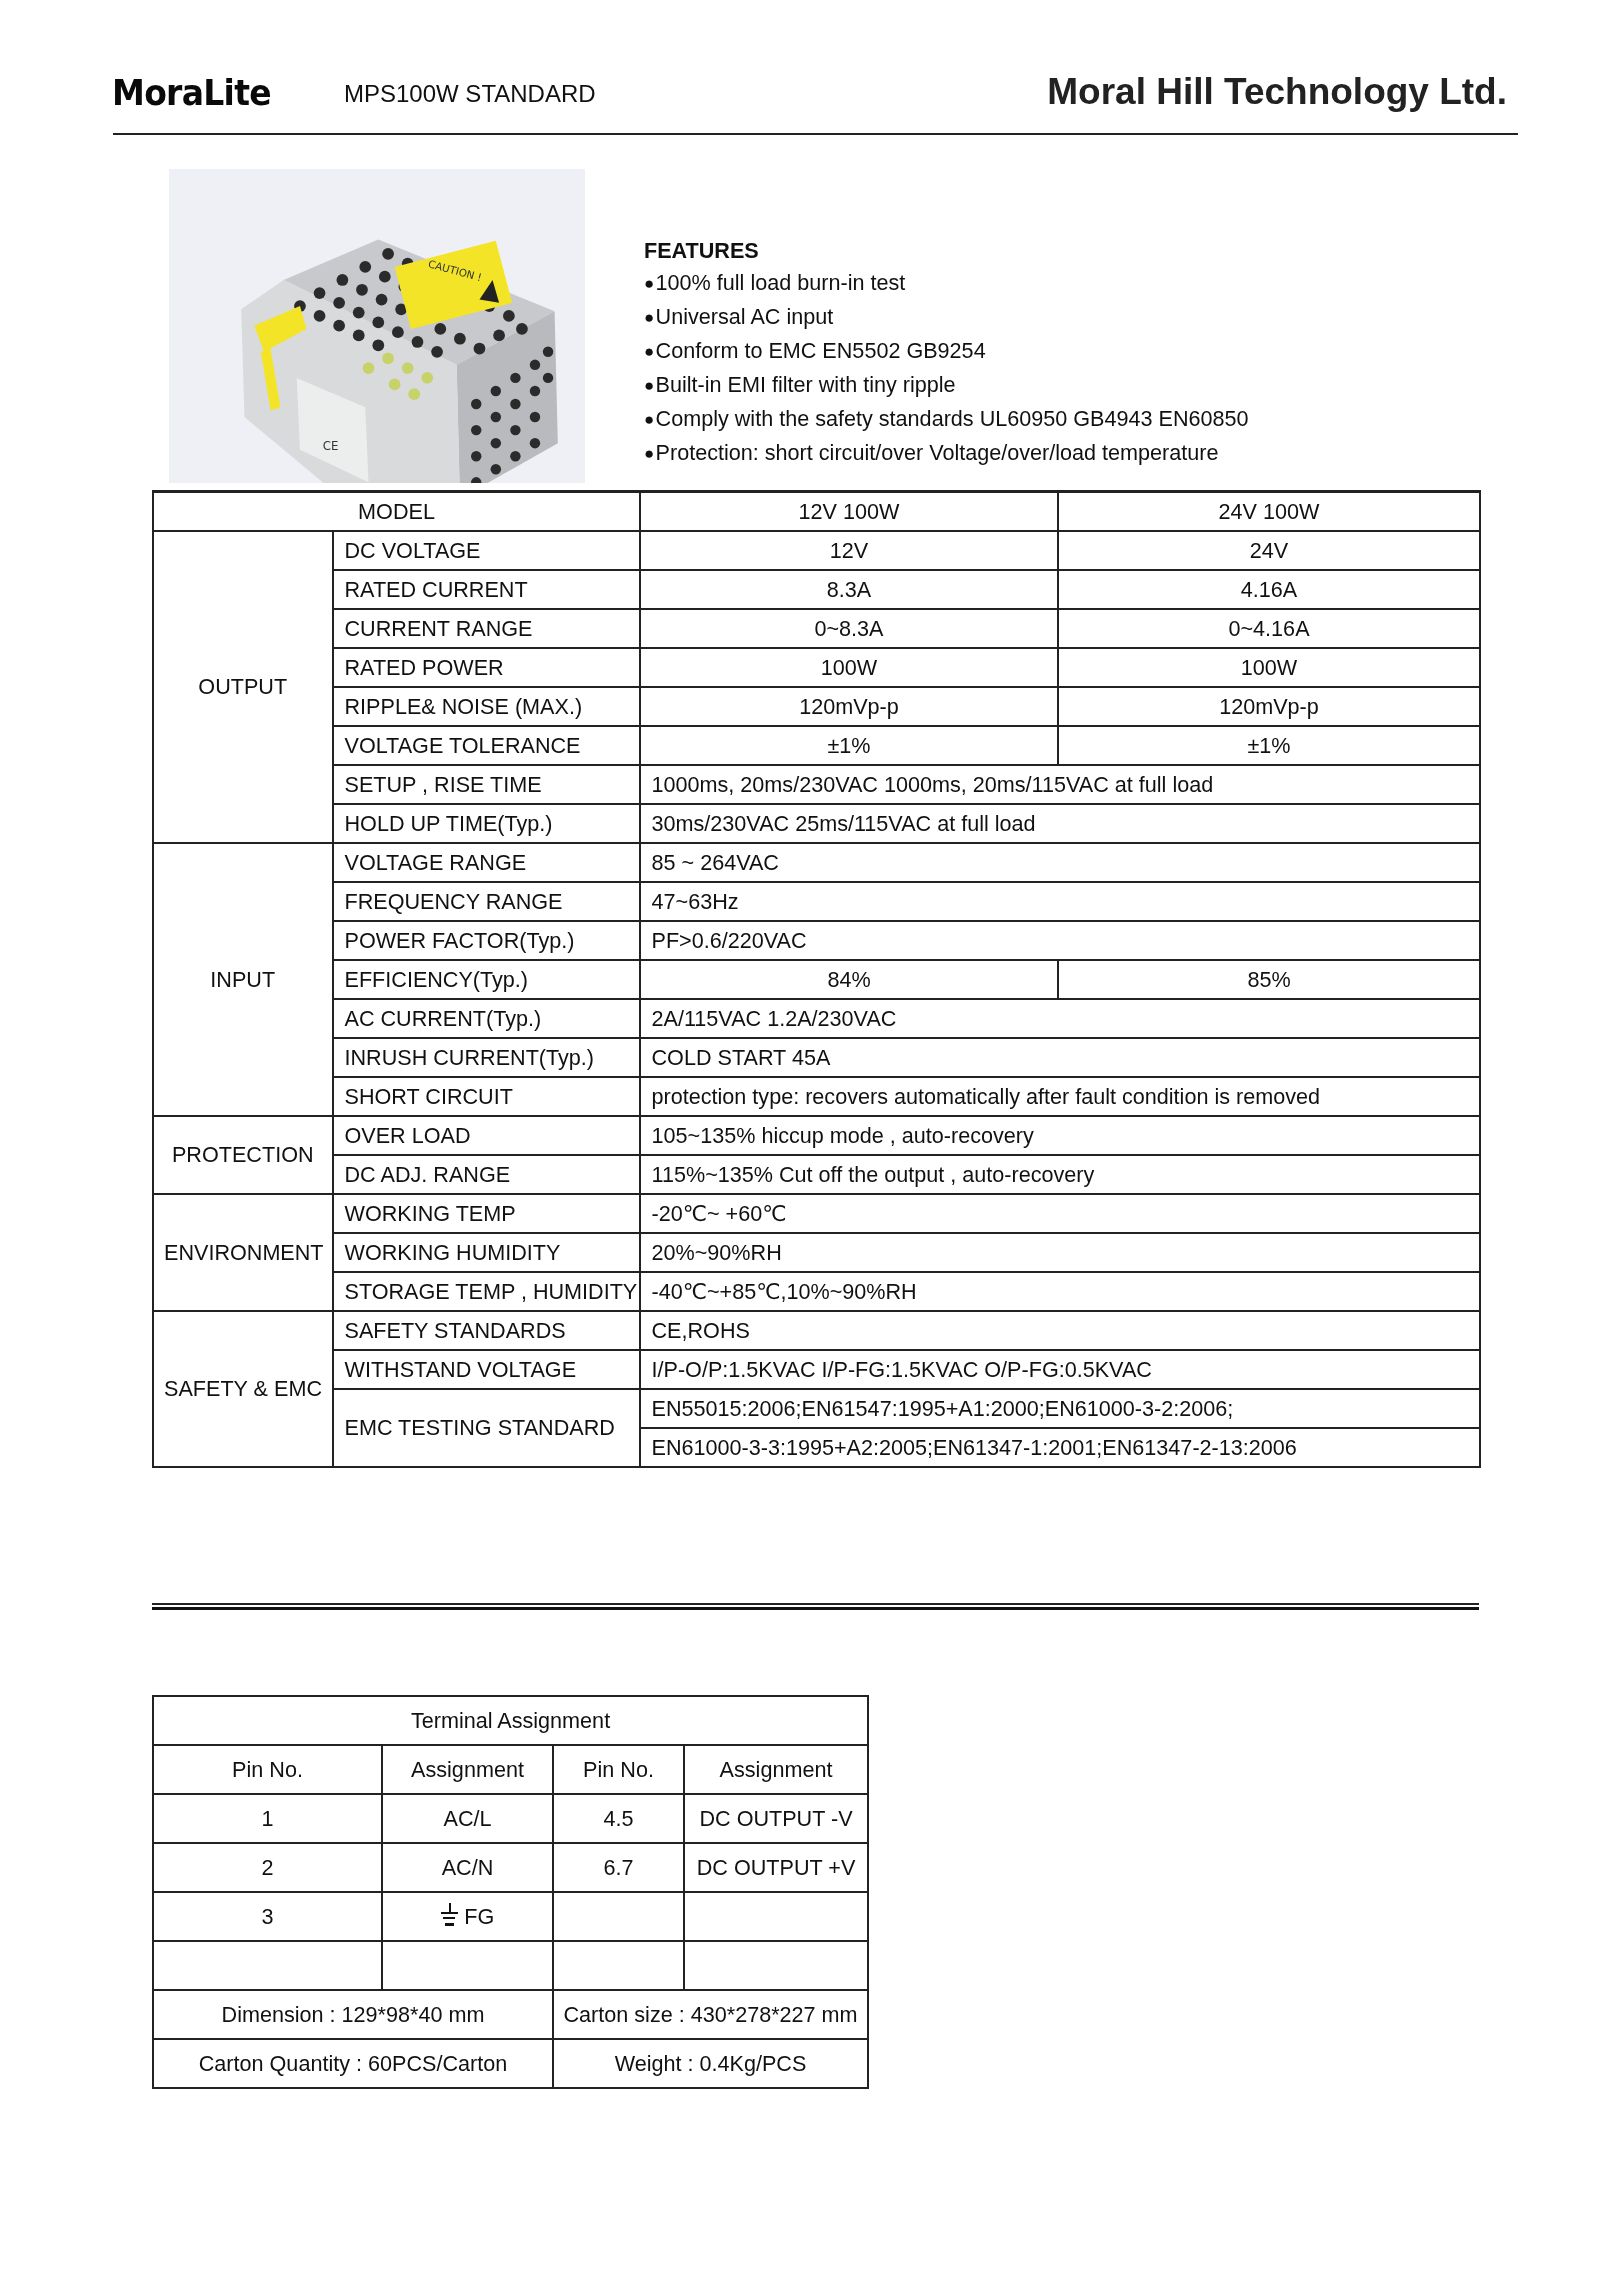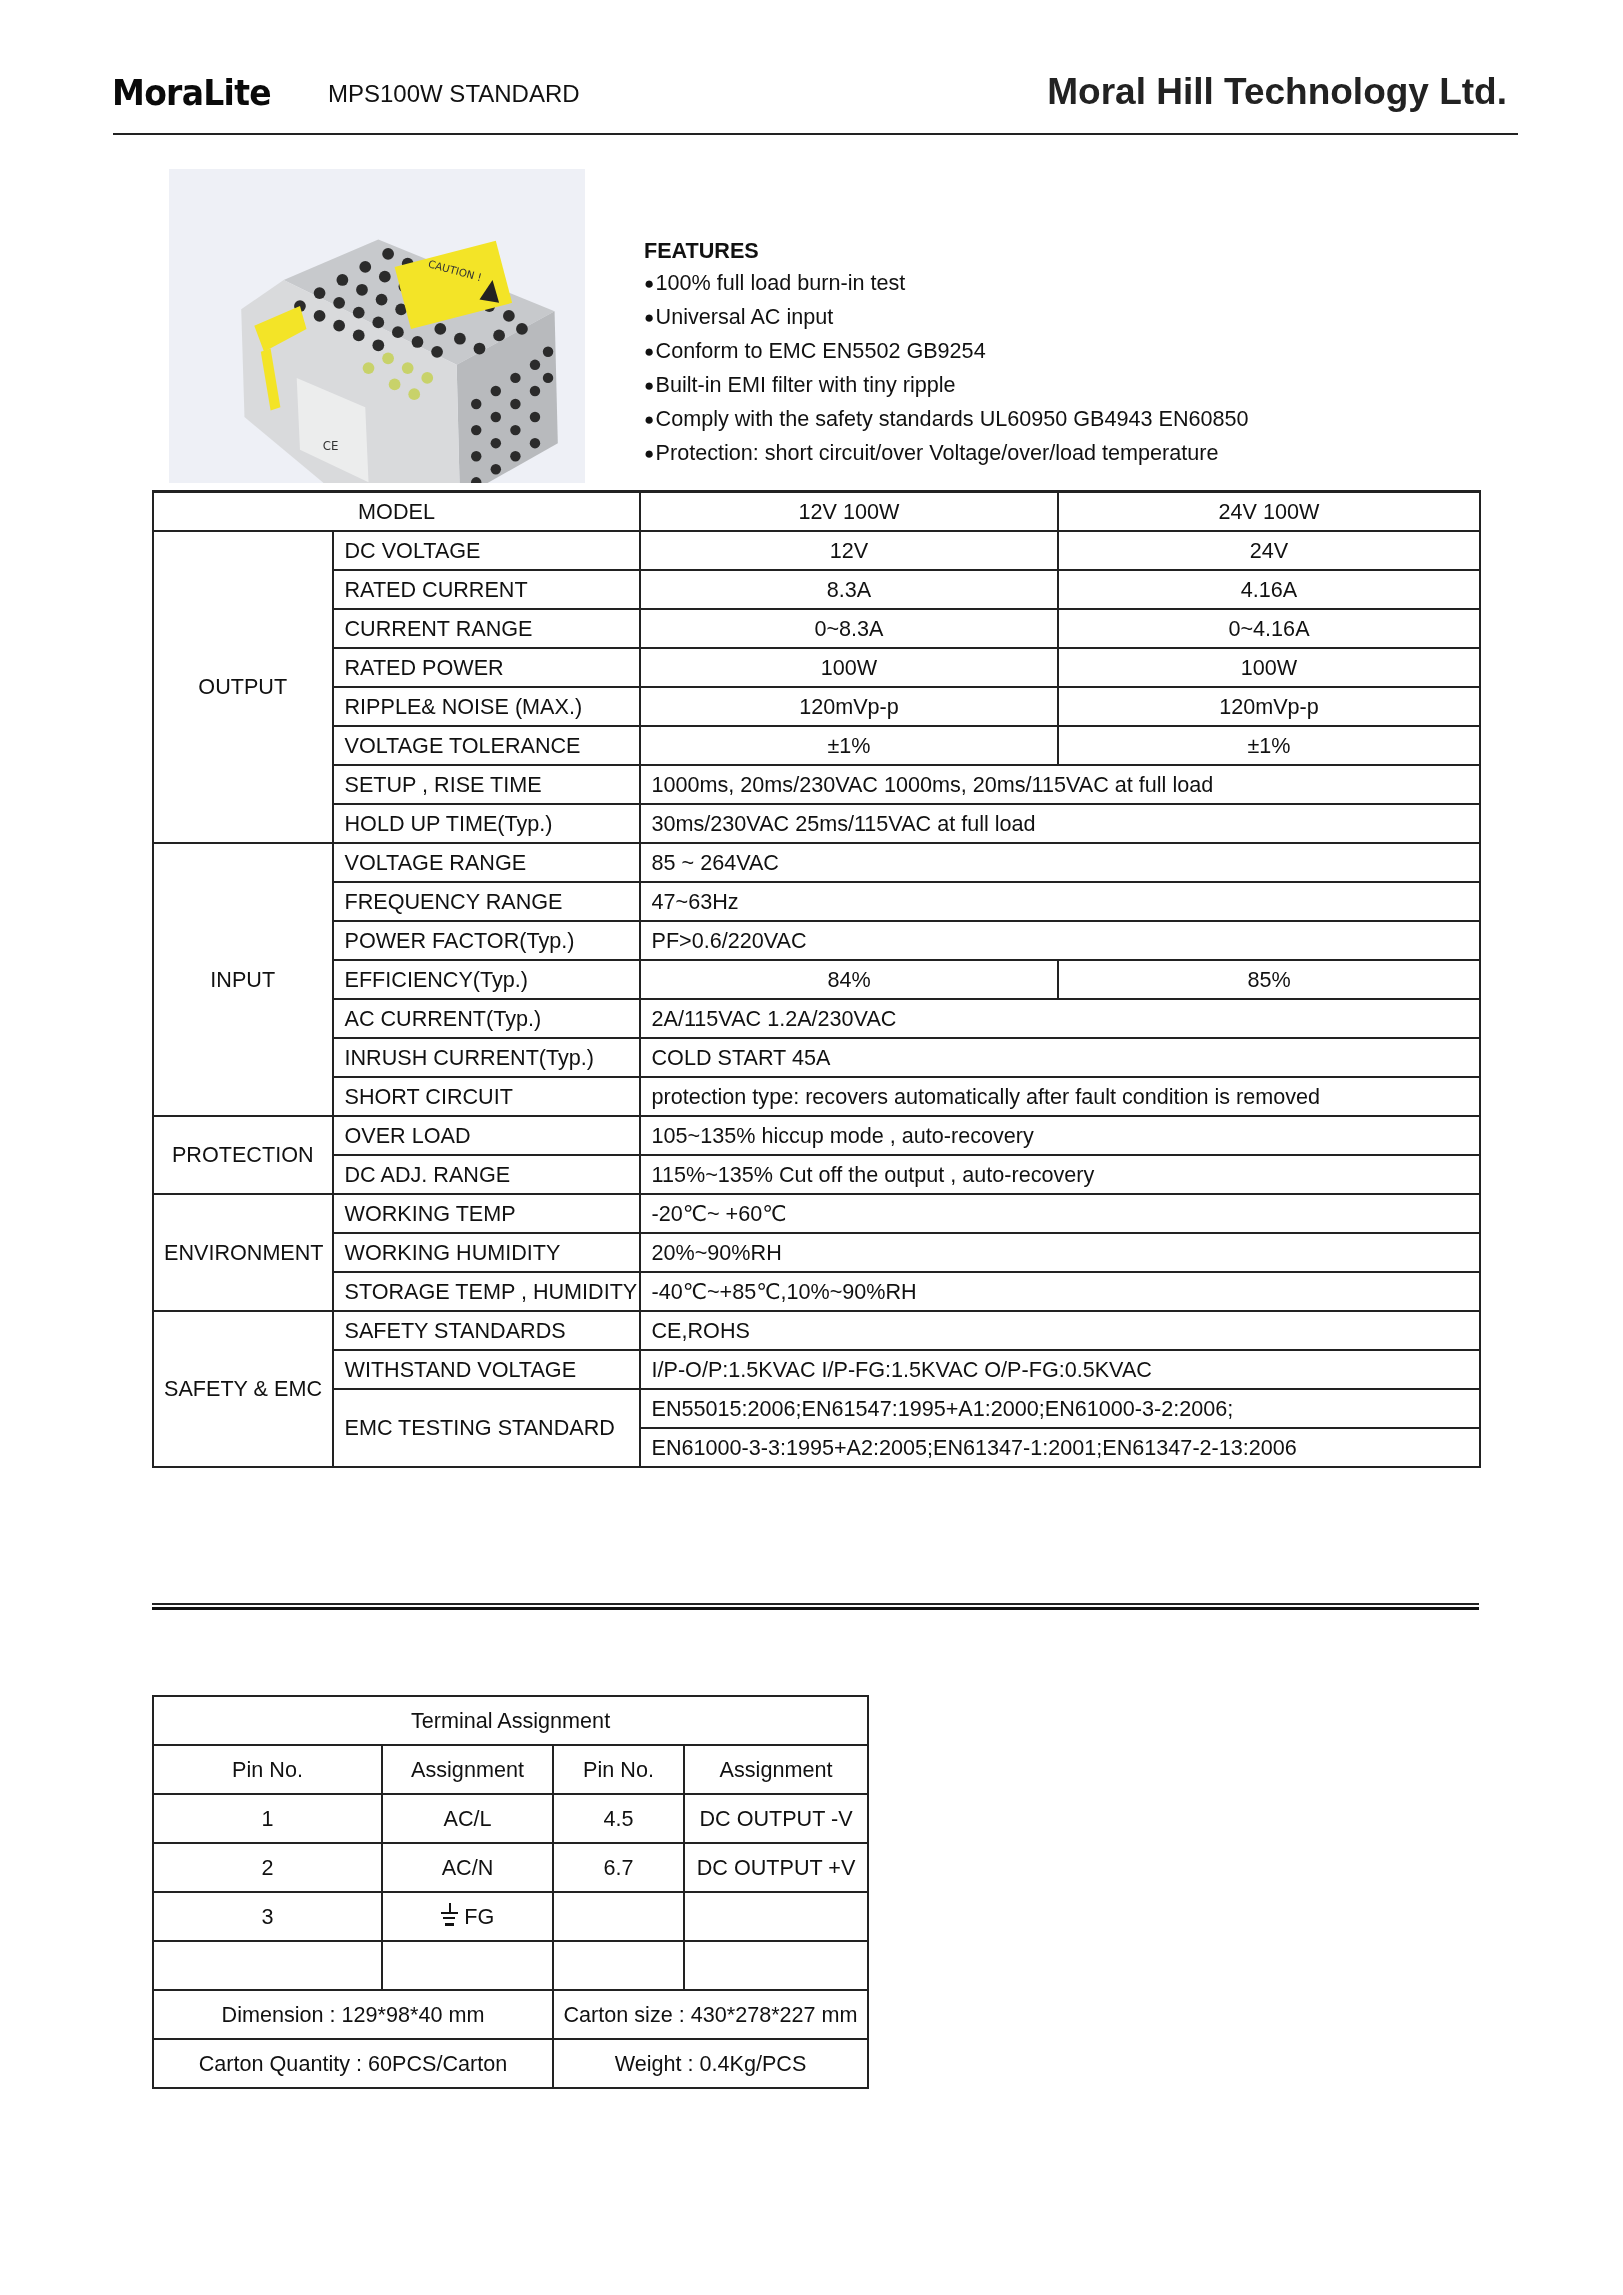--- a/index.html
+++ b/index.html
@@ -3,21 +3,21 @@
 <meta charset="utf-8">
 <style>
   html, body { margin: 0; padding: 0; background: #ffffff; }
   body { width: 1624px; height: 2295px; position: relative; overflow: hidden;
          font-family: "Liberation Sans", "DejaVu Sans", sans-serif; color: #111; }
   .abs { position: absolute; }
 
   
   .brand { left: 112px; top: 73px; font-family: "DejaVu Sans", sans-serif; font-weight: 900;
            font-size: 33px; letter-spacing: -0.7px; color: #0a0a0a; line-height: 39px; transform: scaleY(1.05); }
-  .model-line { left: 328px; top: 77px; font-size: 24px; line-height: 34px; color: #111; letter-spacing: 0px; }
+  .model-line { left: 344px; top: 77px; font-size: 24px; line-height: 34px; color: #111; letter-spacing: 0px; }
   .company { right: 117px; top: 68px; font-size: 37px; line-height: 47px; color: #222; font-weight: 700; }
   .top-rule { left: 113px; top: 133px; width: 1405px; height: 2px; background: #222; }
 
   
   .photo { left: 169px; top: 169px; width: 416px; height: 314px; background: #eef0f6; overflow: hidden; }
 
   
   .features { left: 644px; top: 195px; font-size: 21.6px; line-height: 32px; color: #111; }
   .features .title { font-weight: bold; margin-top: 40px; }
   .features .item::before { content: "\25CF"; font-size: 17px; margin-right: 1.3px; position: relative; top: -1.3px; }

